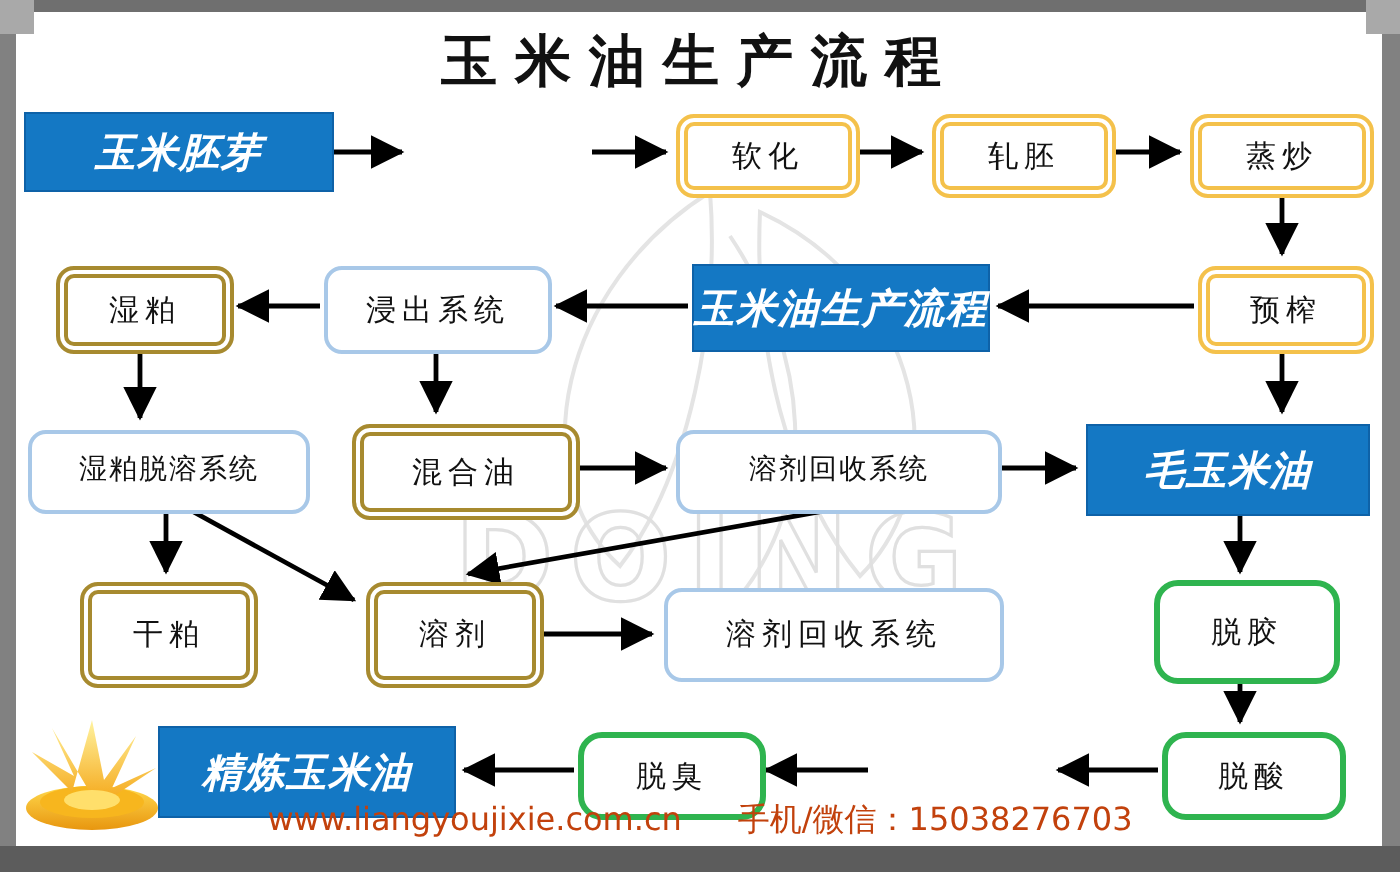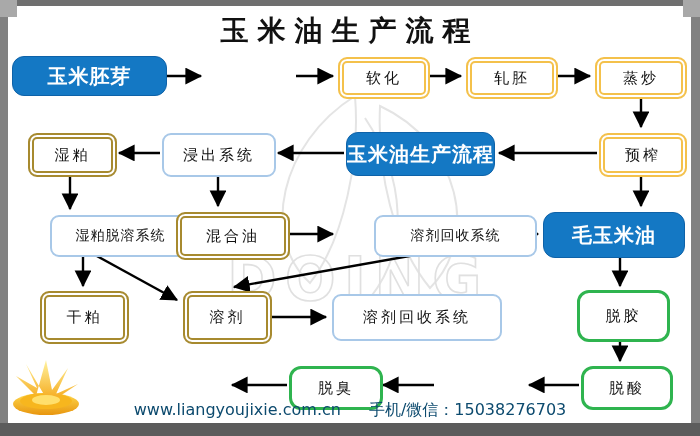--- a/index.html
+++ b/index.html
@@ -20,31 +20,31 @@
          font-size:28px;font-weight:bold;color:#111;letter-spacing:9px;}
 
   
   .watermark{position:absolute;left:205px;top:88px;width:340px;height:250px;z-index:1;pointer-events:none;}
 
   
   .node{position:absolute;z-index:3;display:flex;align-items:center;justify-content:center;
         background:#fff;color:#111;font-size:15px;letter-spacing:3px;border-radius:9px;
         text-align:center;line-height:1.1;}
   .node.blue{background:#1478c4;border:1px solid #0e62a8;color:#fff;font-weight:bold;
-             font-size:20px;letter-spacing:1px;border-radius:12px;}
+             font-size:20px;letter-spacing:1px;border-radius:0;font-style:italic;}
   .node.yellow{border:2px solid #f4c14b;box-shadow:inset 0 0 0 2px #fff,inset 0 0 0 4px #f4c14b;}
   .node.olive{border:2px solid #a78a2f;box-shadow:inset 0 0 0 2px #fff,inset 0 0 0 4px #a78a2f;}
   .node.lightblue{border:2px solid #a8c8e8;}
   .node.green{border:3px solid #2fb44f;border-radius:12px;}
-  .node.small-text{font-size:14px;letter-spacing:1px;margin-left:36px;}
+  .node.small-text{font-size:14px;letter-spacing:1px;}
 
   .arrows{position:absolute;left:0;top:0;width:700px;height:436px;z-index:2;}
 
   .footer{position:absolute;left:0;top:400px;width:700px;text-align:center;z-index:3;
-          font-size:16px;color:#0c4a6e;}
+          font-size:16px;color:#c2410c;}
   .footer .sep{display:inline-block;width:28px;}
 
   .splash{position:absolute;left:6px;top:354px;width:82px;height:62px;z-index:3;}
 </style>
 </head>
 <body>
 
 <div class="stage">
 
   <svg class="watermark" viewBox="0 0 340 250">
@@ -110,20 +110,21 @@
   <div class="node lightblue small-text" style="left:14px;top:215px;width:137px;height:38px">湿粕脱溶系统</div>
   <div class="node olive" style="left:176px;top:212px;width:110px;height:44px">混合油</div>
   <div class="node lightblue small-text" style="left:338px;top:215px;width:159px;height:38px">溶剂回收系统</div>
   <div class="node blue" style="left:543px;top:212px;width:140px;height:44px">毛玉米油</div>
 
   <div class="node olive" style="left:40px;top:291px;width:85px;height:49px">干粕</div>
   <div class="node olive" style="left:183px;top:291px;width:85px;height:49px">溶剂</div>
   <div class="node lightblue" style="left:332px;top:294px;width:166px;height:43px">溶剂回收系统</div>
   <div class="node green" style="left:577px;top:290px;width:87px;height:46px">脱胶</div>
 
+  <div class="node blue" style="left:79px;top:363px;width:147px;height:44px">精炼玉米油</div>
   <div class="node green" style="left:289px;top:366px;width:88px;height:38px">脱臭</div>
   <div class="node green" style="left:581px;top:366px;width:86px;height:38px">脱酸</div>
 
   <svg class="splash" viewBox="0 0 82 62">
     <defs>
       <linearGradient id="gold" x1="0" y1="0" x2="0" y2="1">
         <stop offset="0" stop-color="#ffd94d"></stop>
           <stop offset="1" stop-color="#e8960f"></stop>
       </linearGradient>
       <linearGradient id="gold2" x1="0" y1="0" x2="0" y2="1">

